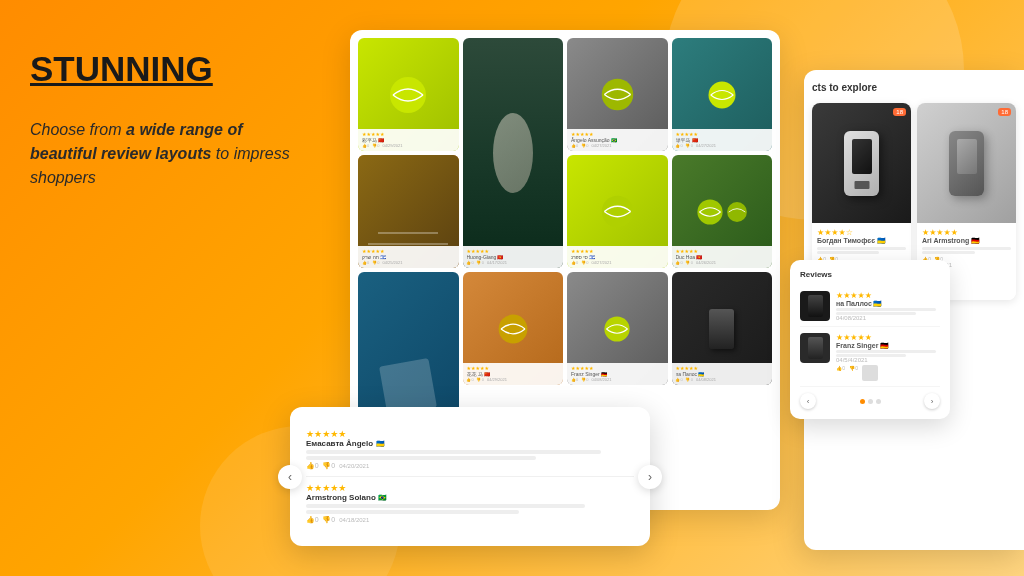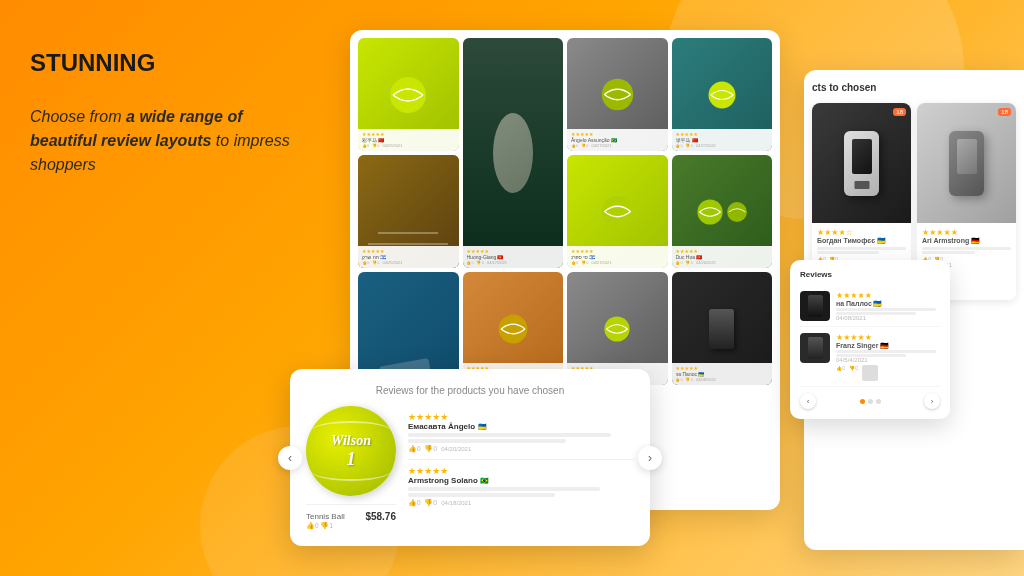--- a/index.html
+++ b/index.html
@@ -33,25 +33,26 @@
     }
 
     
     .left-content {
       position: absolute;
       left: 30px;
       top: 50px;
       width: 260px;
     }
     .main-title {
-      font-size: 24px;
+      font-size: 35px;
       font-weight: 900;
       color: #1a1a1a;
       line-height: 1.1;
       margin-bottom: 20px;
+      text-decoration: underline;
     }
     .sub-text {
       font-size: 16px;
       color: #2a2a2a;
       line-height: 1.5;
       font-style: italic;
       margin-top: 29px;
     }
     .sub-text strong {
       font-weight: 900;
@@ -559,38 +560,22 @@
         </div>
       </div>
 
     </div>
   </div>
 
   <div class="widget-product">
     <div class="nav-arrow arrow-left">‹</div>
     <div class="nav-arrow arrow-right">›</div>
 
-    <div class="title">Reviews for the products you have chosen</div>
 
     <div class="product-row">
-      <div>
-        <div class="product-ball">
-          <div class="ball-curve"></div>
-          <div class="ball-text">
-            <div class="brand">Wilson</div>
-            <div class="num">1</div>
-          </div>
-          <div class="ball-curve2"></div>
-        </div>
-        <div class="product-info">
-          <span class="product-name">Tennis Ball</span>
-          <span class="product-price">$58.76</span>
-        </div>
-        <div class="product-likes">👍0 👎1</div>
-      </div>
 
       <div class="reviews-list">
         <div class="review-item">
           <div class="rev-stars">★★★★★</div>
           <div class="rev-user">
             <span>Емасавта Ângelo</span>
             <span class="rev-flag">🇺🇦</span>
           </div>
           <div class="rev-text">
             <div style="height:4px;background:#eee;border-radius:2px;margin-bottom:2px;width:90%;"></div>
@@ -671,21 +656,21 @@
       <div style="display:flex;gap:3px;">
         <div style="width:5px;height:5px;border-radius:50%;background:#FF8C00;"></div>
         <div style="width:5px;height:5px;border-radius:50%;background:#ddd;"></div>
         <div style="width:5px;height:5px;border-radius:50%;background:#ddd;"></div>
       </div>
       <div style="width:16px;height:16px;background:white;border-radius:50%;box-shadow:0 1px 3px rgba(0,0,0,0.2);display:flex;align-items:center;justify-content:center;font-size:8px;color:#666;cursor:pointer;">›</div>
     </div>
   </div>
 
   <div class="widget-right">
-    <div class="header">cts to chosen</div>
+    <div class="header">cts to explore</div>
 
     <div class="product-cards">
 
       <div class="prod-card">
         <div class="prod-card-img phone-dark">
           <div class="prod-badge">18</div>
           <div style="width:100%;height:100%;display:flex;align-items:center;justify-content:center;">
             <div style="width:35px;height:65px;background:linear-gradient(135deg,#e0e0e0,#b0b0b0);border-radius:6px;position:relative;box-shadow:3px 3px 10px rgba(0,0,0,0.5);">
               <div style="position:absolute;top:8px;left:50%;transform:translateX(-50%);width:20px;height:35px;background:linear-gradient(135deg,#333,#111);border-radius:2px;"></div>
               <div style="position:absolute;top:50px;left:50%;transform:translateX(-50%);width:15px;height:8px;background:#555;border-radius:1px;"></div>

